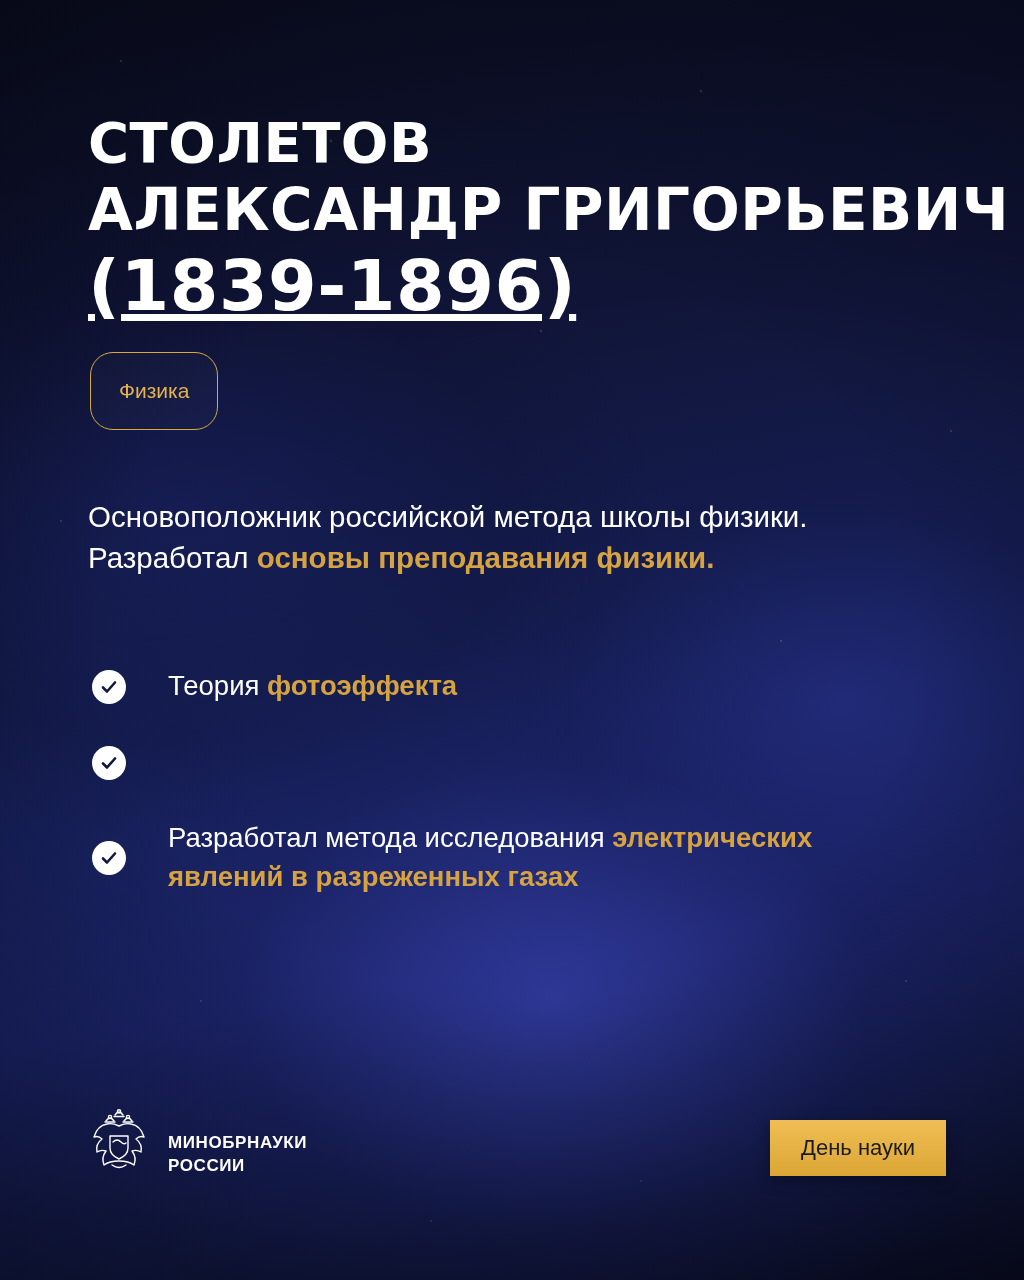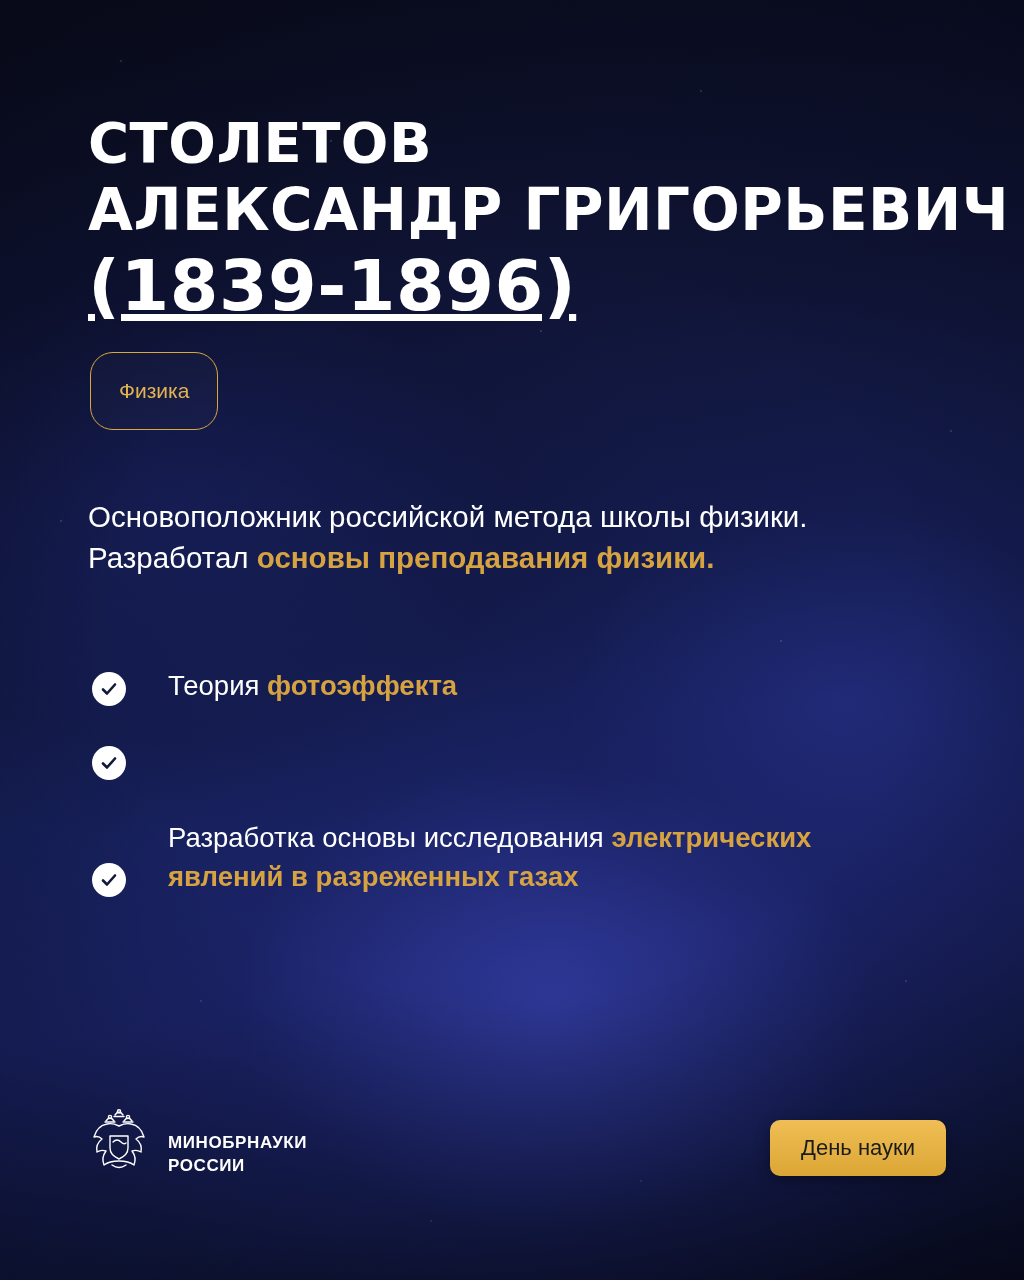--- a/index.html
+++ b/index.html
@@ -108,21 +108,21 @@
   }
 
   .bullets {
     position: absolute;
     left: 92px;
     top: 666px;
     width: 860px;
   }
   .bullet {
     display: flex;
-    align-items: flex-end;
+    align-items: center;
     margin-bottom: 38px;
   }
   .check {
     flex: 0 0 auto;
     width: 34px;
     height: 34px;
     border-radius: 50%;
     background: #ffffff;
     display: flex;
     align-items: center;
@@ -163,21 +163,21 @@
   }
 
   .cta {
     position: absolute;
     right: 78px;
     top: 1120px;
     height: 56px;
     min-width: 176px;
     padding: 0 28px;
     border: none;
-    border-radius: 10px;
+    border-radius: 0;
     background: linear-gradient(180deg, #f0be55 0%, #dba634 100%);
     color: #1b1b1b;
     font-size: 22px;
     font-family: "Liberation Sans", sans-serif;
     cursor: pointer;
     display: flex;
     align-items: center;
     justify-content: center;
     box-shadow: 0 4px 14px rgba(0,0,0,0.35);
   }
@@ -236,21 +236,21 @@
           </svg>
         </span>
       </div>
 
       <div class="bullet">
         <span class="check">
           <svg width="20" height="20" viewBox="0 0 20 20" aria-hidden="true">
             <path d="M4 10.5 L8 14.5 L16 5.5" fill="none" stroke="#14183a" stroke-width="2.6" stroke-linecap="round" stroke-linejoin="round"></path>
           </svg>
         </span>
-        <span class="btext"><span>Разработка основы исследования </span><span class="hl">электрических явлений в разреженных газах</span></span>
+        <span class="btext"><span>Разработал метода исследования </span><span class="hl">электрических явлений в разреженных газах</span></span>
       </div>
 
     </div>
 
     <div class="footer-logo">
       <span class="emblem">
         <svg width="62" height="70" viewBox="0 0 62 70" aria-hidden="true">
           <g fill="none" stroke="#ffffff" stroke-width="1.4" stroke-linejoin="round" stroke-linecap="round">
 
             <path d="M18 13 q4-6 8 0 M36 13 q4-6 8 0 M27 7 q4-6 8 0"></path>

